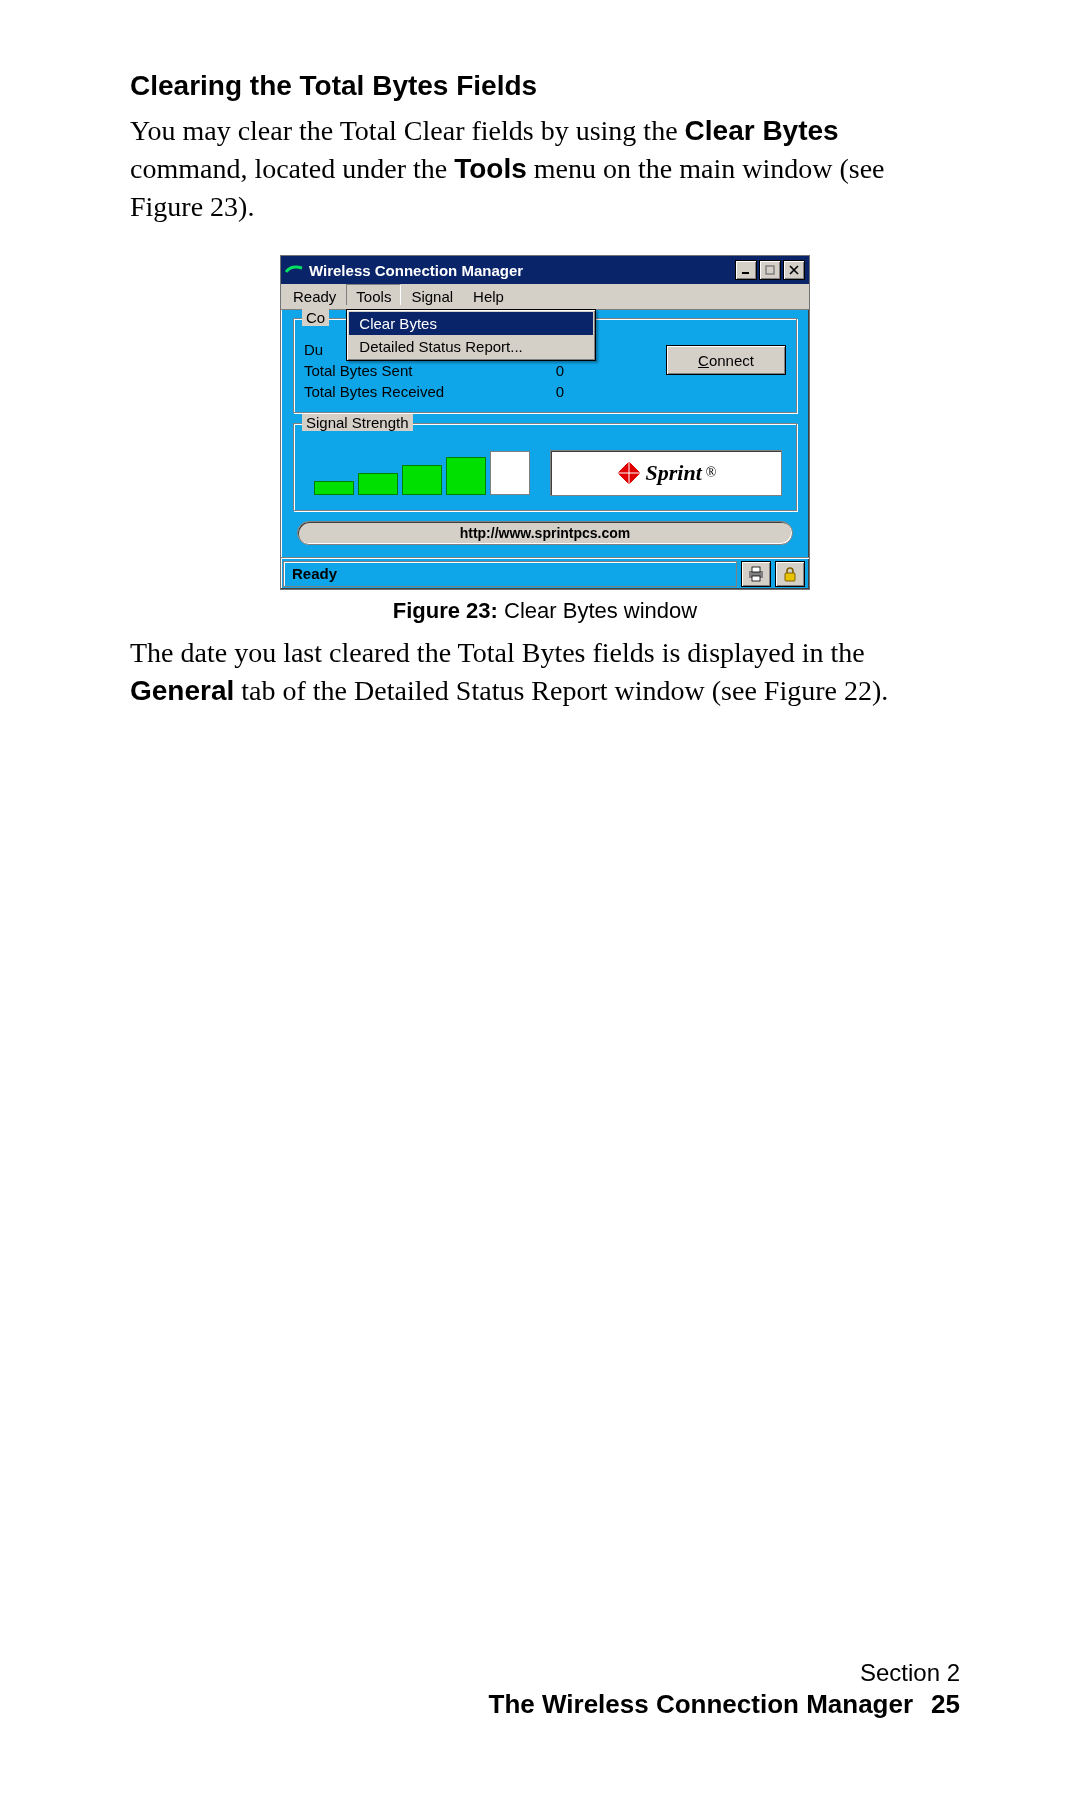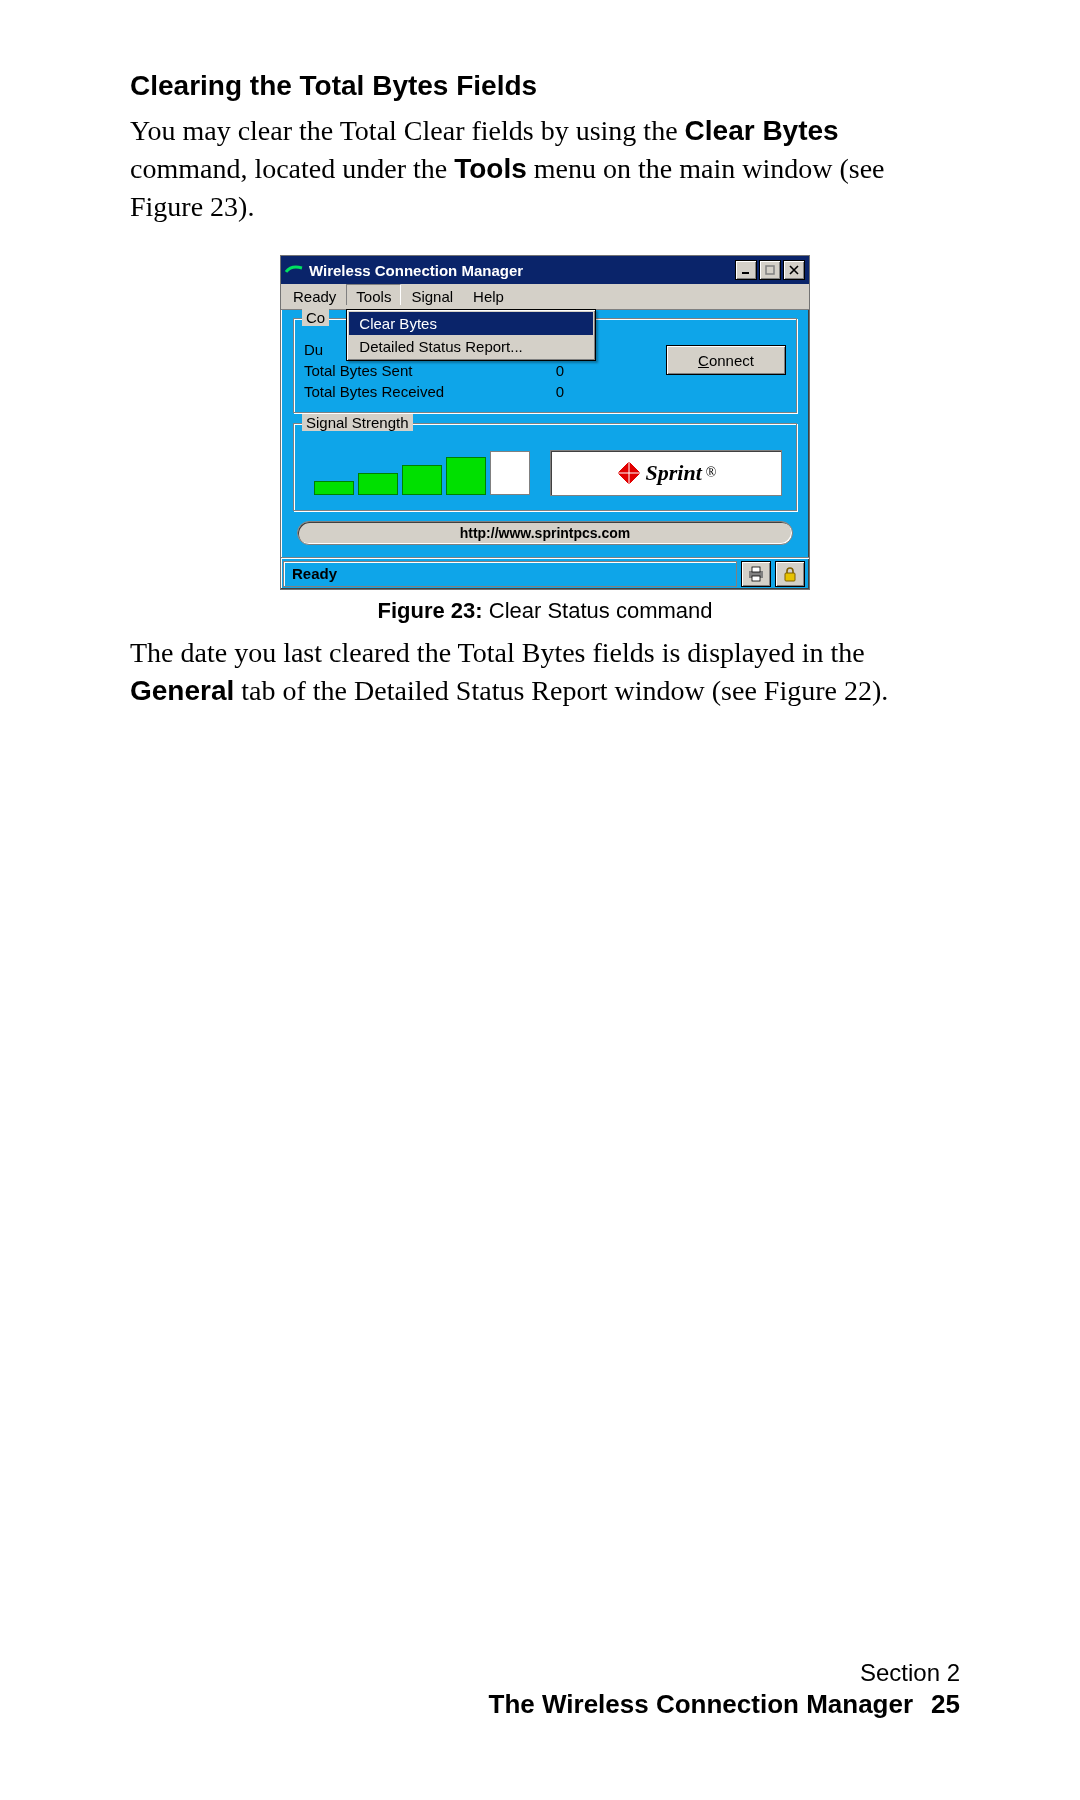--- a/index.html
+++ b/index.html
@@ -415,21 +415,21 @@
             <svg width="16" height="16" viewBox="0 0 16 16">
               <rect x="3" y="7" width="10" height="8" rx="1" fill="#e6c200" stroke="#806000"></rect>
               <path d="M5 7 V5 a3 3 0 0 1 6 0 V7" fill="none" stroke="#806000" stroke-width="1.6"></path>
             </svg>
           </div>
         </div>
       </div>
     </div>
 
     <div class="figure-caption">
-      <span class="fc-bold">Figure 23:</span><span> Clear Status command</span>
+      <span class="fc-bold">Figure 23:</span><span> Clear Bytes window</span>
     </div>
   </div>
 
   <div class="para">
     <span>The date you last cleared the Total Bytes fields is displayed in the </span><span class="bold">General</span><span> tab of the Detailed Status Report window (see Figure 22).</span>
   </div>
 
   <div class="footer">
     <div class="footer-section">Section 2</div>
     <div class="footer-title">

